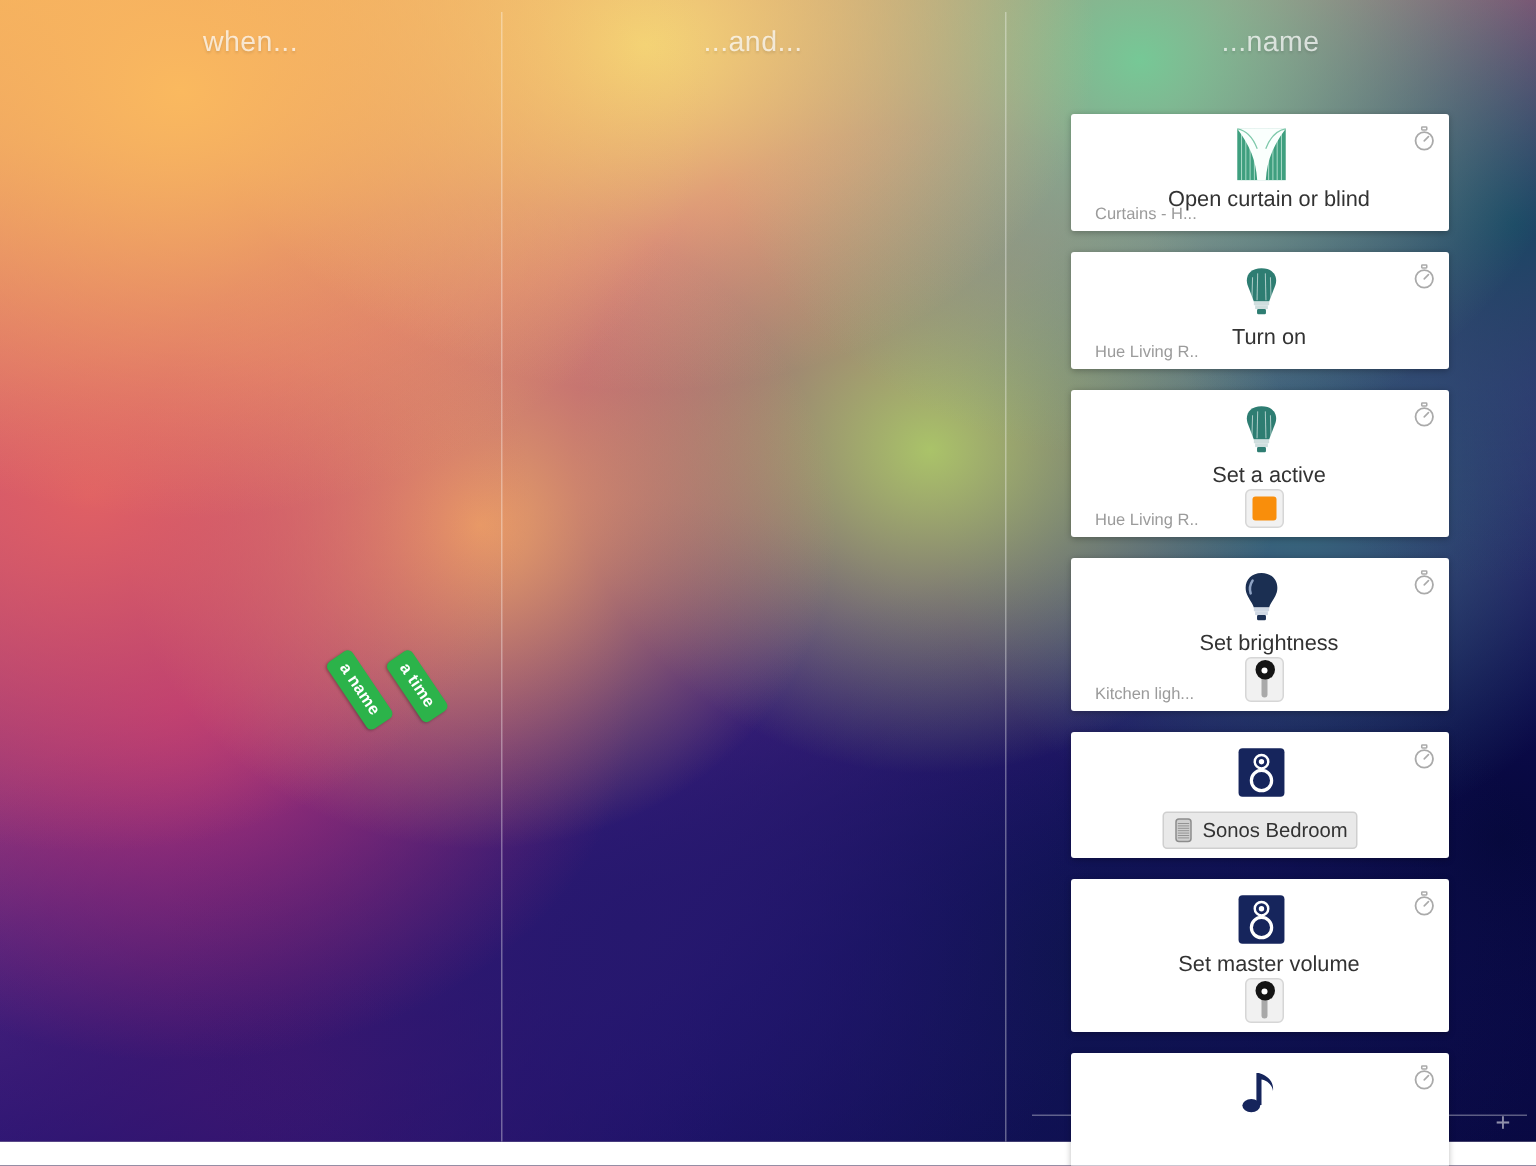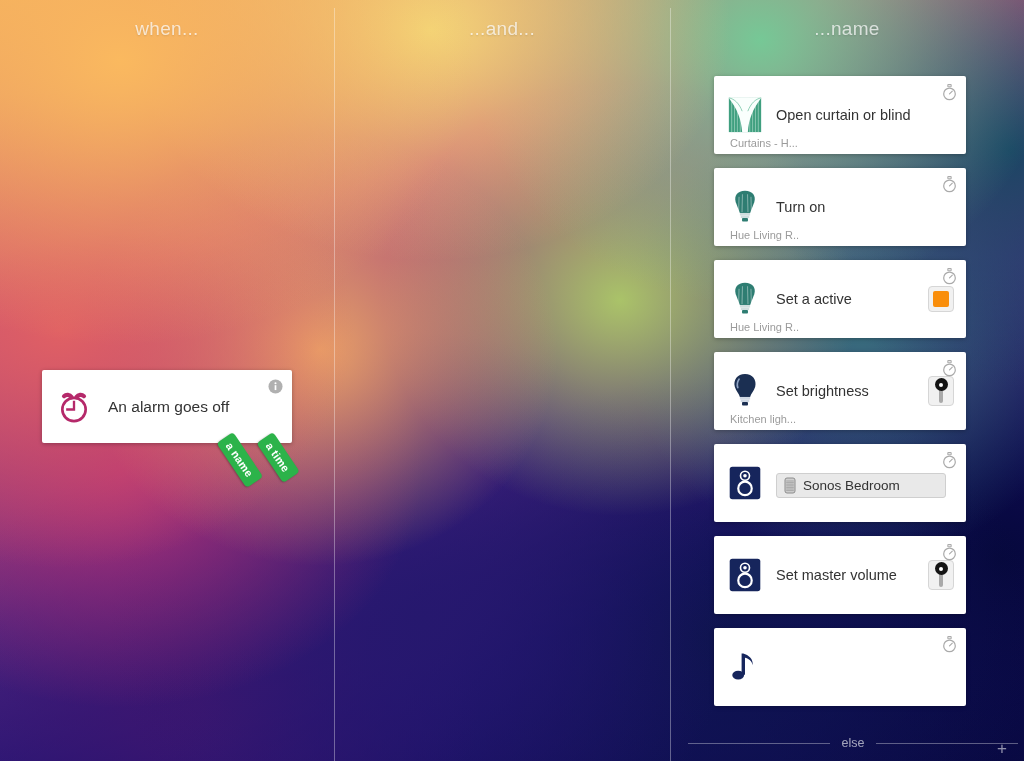--- a/index.html
+++ b/index.html
@@ -112,20 +112,21 @@
     box-shadow: 0 1px 4px rgba(0,0,0,0.26);
     margin-bottom: 14px;
     min-height: 78px;
     padding: 0 0 0 0;
   }
   .card-main {
     display: flex;
     align-items: center;
     min-height: 78px;
     padding: 6px 8px 6px 10px;
+    flex-direction: column;
   }
   .card-icon {
     flex: 0 0 42px;
     width: 42px; height: 42px;
     display: flex; align-items: center; justify-content: center;
   }
   .card-body {
     flex: 1 1 auto;
     margin-left: 10px;
     min-width: 0;
@@ -243,42 +244,20 @@
 
 <div id="app">
 
   <div class="col-divider d1"></div>
   <div class="col-divider d2"></div>
 
   <div class="col-head h1">when...</div>
   <div class="col-head h2">...and...</div>
   <div class="col-head h3">...name</div>
 
-  <div class="when-card">
-    <div class="row">
-      <span class="alarm-icon">
-        <svg viewBox="0 0 48 48" width="40" height="40">
-          <g fill="none" stroke="#b5296a" stroke-width="3.2">
-            <circle cx="24" cy="27" r="14"></circle>
-            <path d="M12 11 a6 6 0 0 1 9 1" stroke-width="5" stroke-linecap="round"></path>
-            <path d="M36 11 a6 6 0 0 0 -9 1" stroke-width="5" stroke-linecap="round"></path>
-            <path d="M24 18 L24 27 L16 27" stroke-width="2.8" stroke-linecap="square"></path>
-          </g>
-        </svg>
-      </span>
-      <span class="when-title">An alarm goes off</span>
-    </div>
-    <span class="info-icon">
-      <svg viewBox="0 0 16 16" width="15" height="15">
-        <circle cx="8" cy="8" r="7.5" fill="#b0b0b0"></circle>
-        <rect x="7.1" y="6.6" width="1.8" height="5.2" fill="#fff"></rect>
-        <circle cx="8" cy="4.5" r="1.1" fill="#fff"></circle>
-      </svg>
-    </span>
-  </div>
 
   <div class="tag t1">a name</div>
   <div class="tag t2">a time</div>
 
   <div class="then-col">
 
     <div class="card">
       <div class="card-main">
         <span class="card-icon">
           <svg viewBox="0 0 40 40" width="38" height="38">

